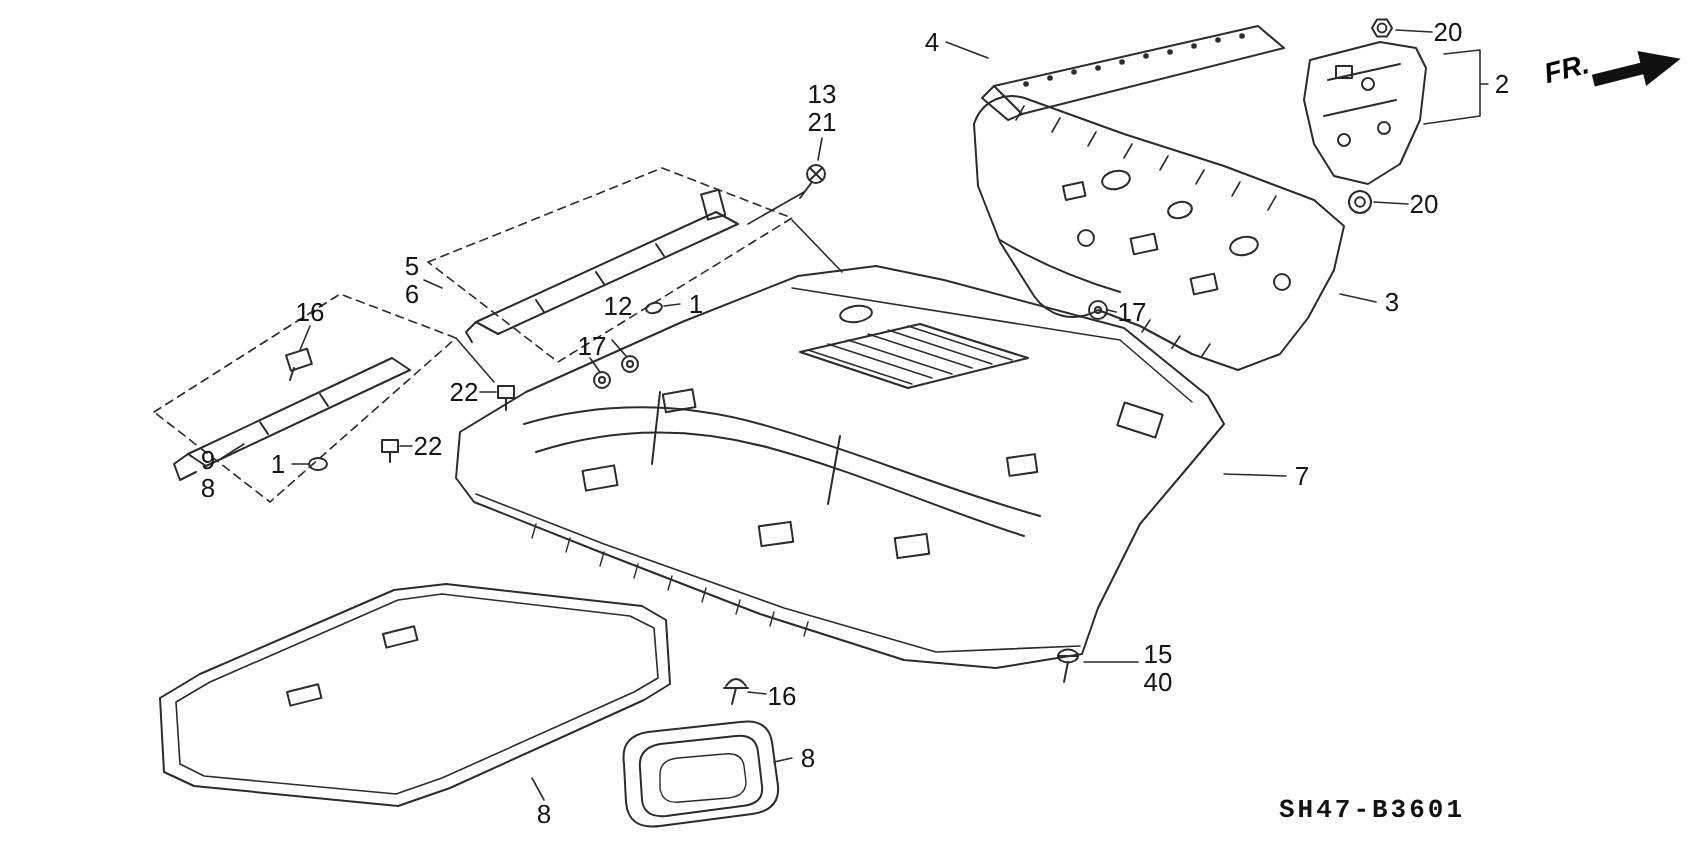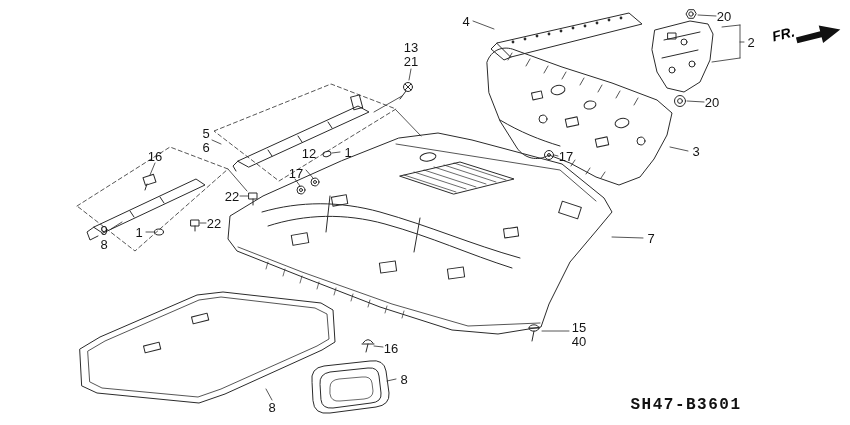--- a/index.html
+++ b/index.html
@@ -7,21 +7,21 @@
   body { font-family:"Liberation Sans", sans-serif; }
   .canvas { position:relative; width:850px; height:425px; background:#ffffff; overflow:hidden; }
   .canvas > svg { position:absolute; left:0; top:0; }
   .callout {
     position:absolute; transform:translate(-50%,-50%);
     font-size:13px; line-height:1; color:#141414; white-space:nowrap;
   }
   .code-label {
     position:absolute; transform:translate(-50%,-50%);
     font-family:"Liberation Mono", monospace; font-weight:bold;
-    font-size:16px; letter-spacing:1.5px; color:#111;
+    font-size:13px; letter-spacing:1.5px; color:#111;
   }
   .fr-label {
     position:absolute; font-weight:bold; font-style:italic;
     font-size:14px; color:#000; transform:rotate(-14deg);
   }
 </style>
 </head>
 <body>
 
 <div class="canvas">

